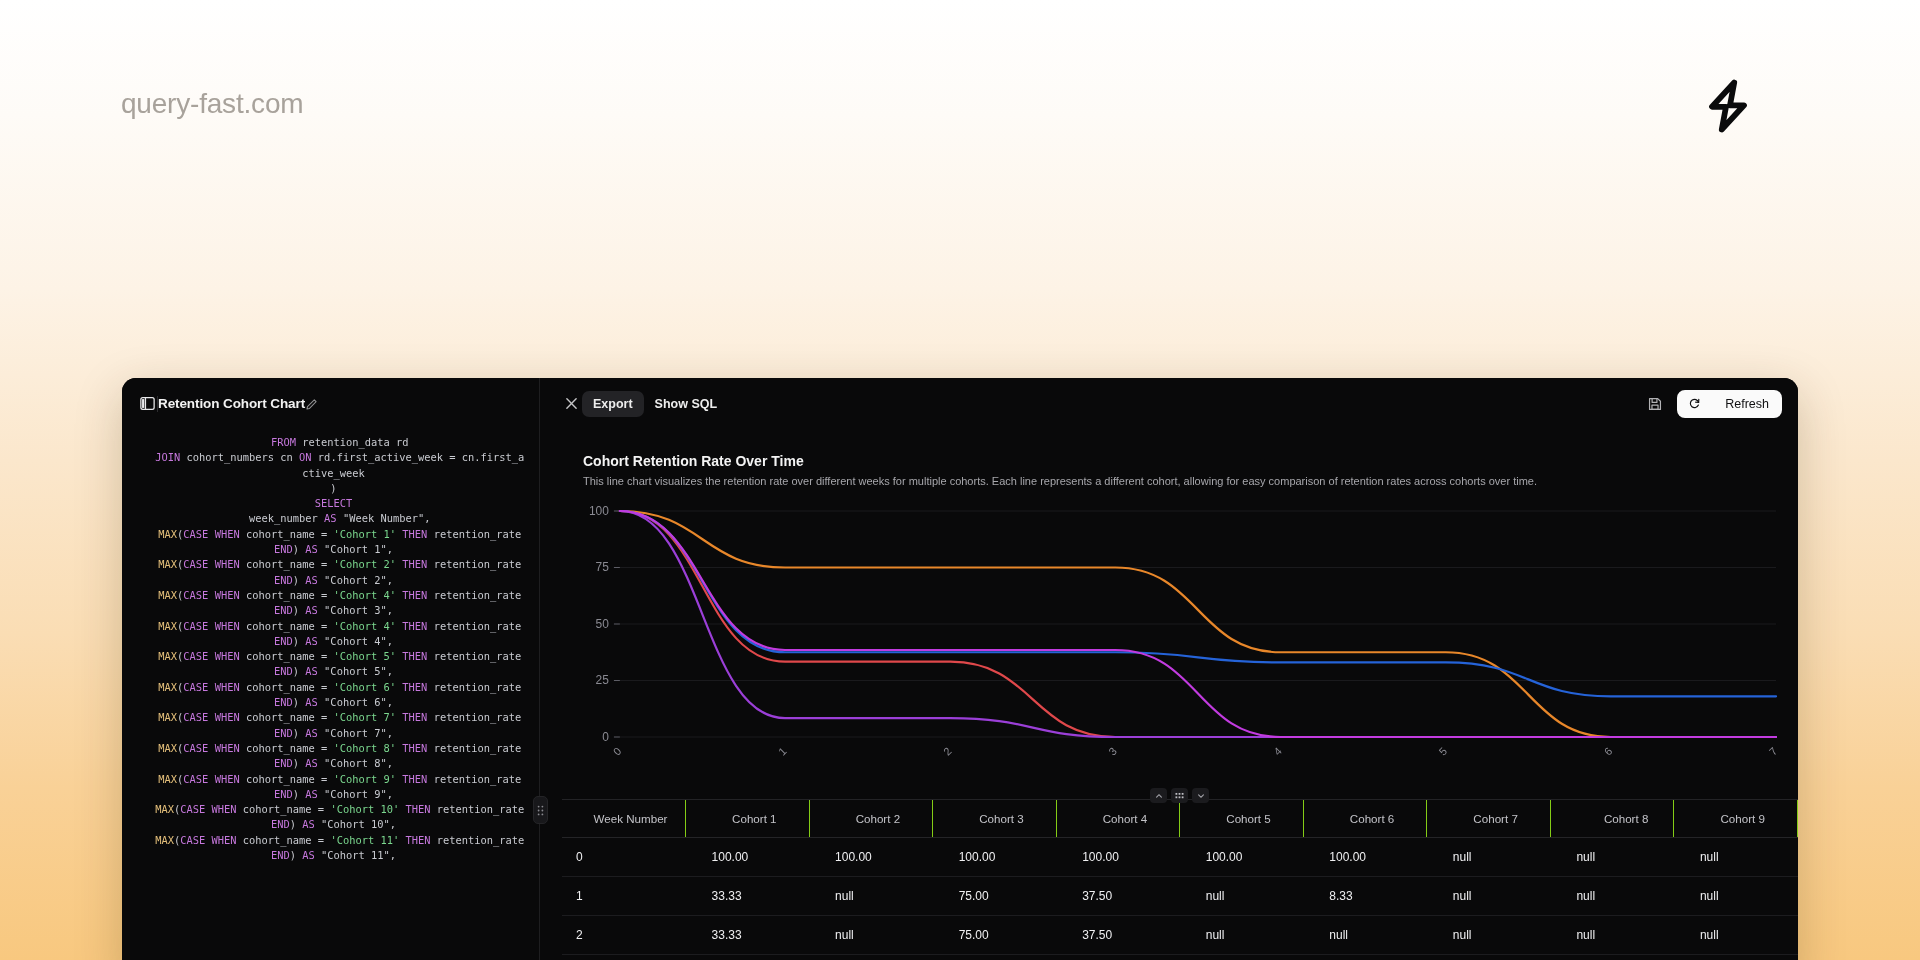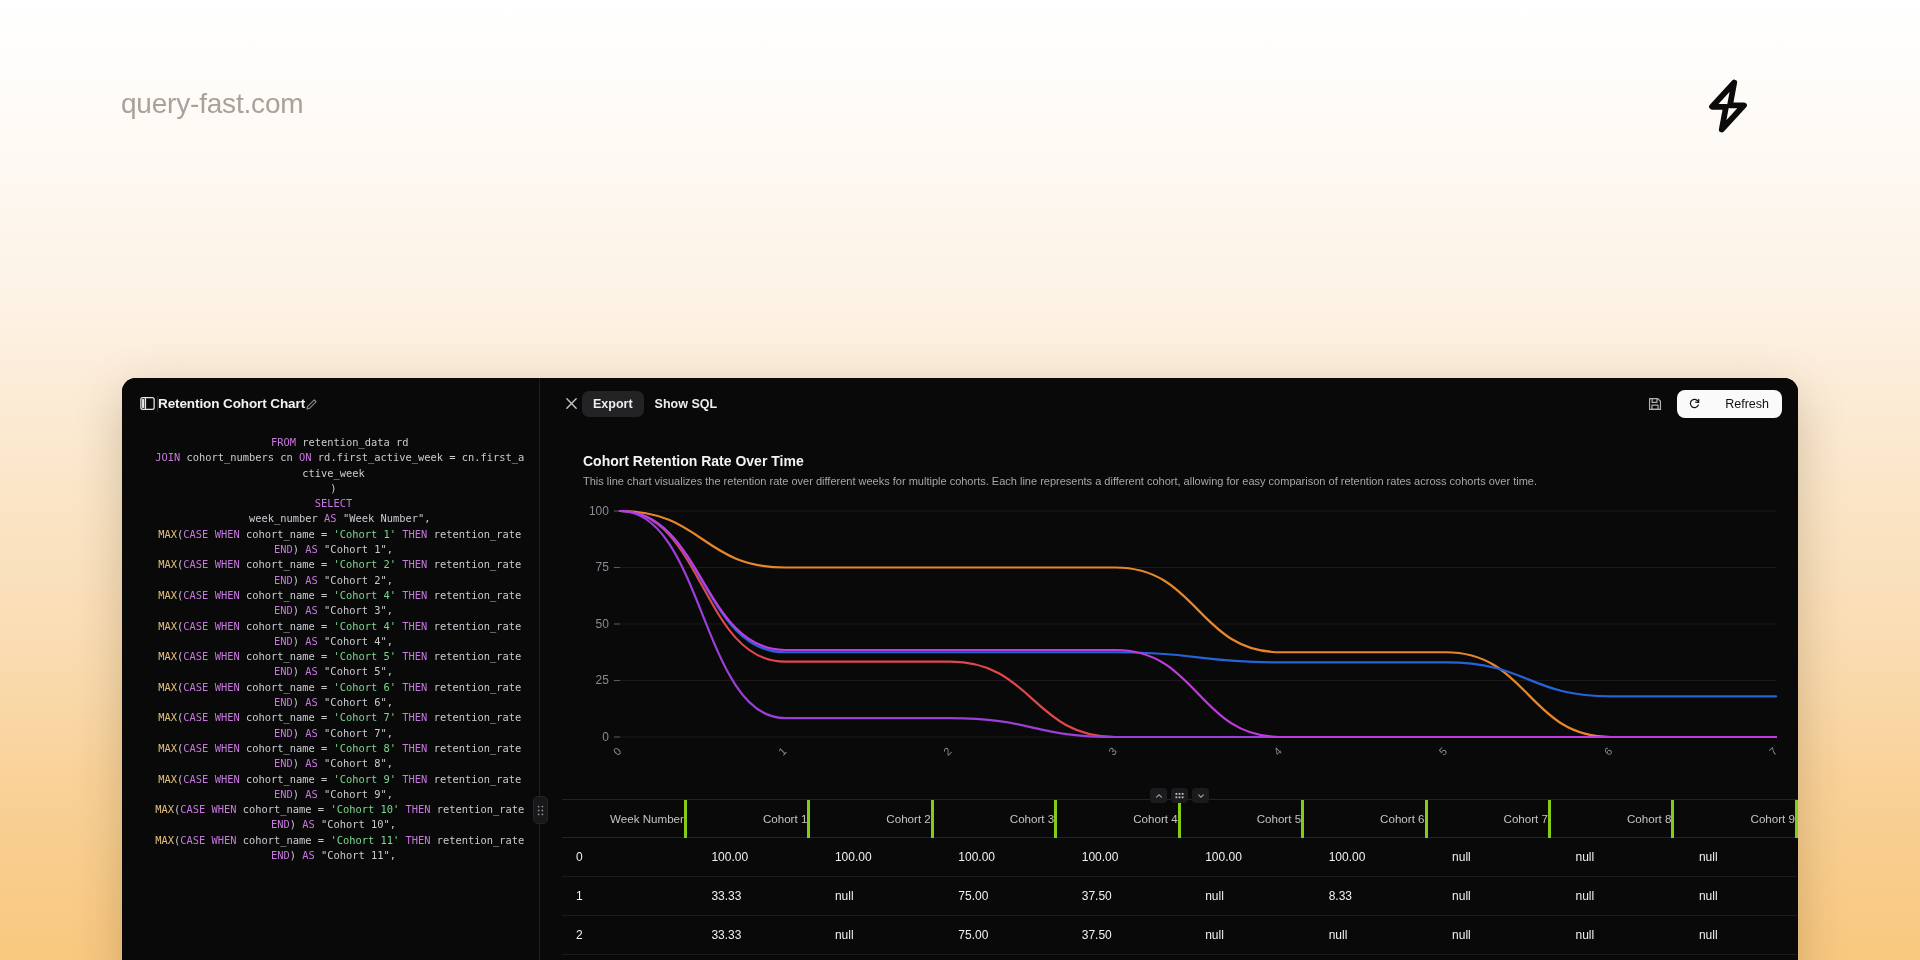--- a/index.html
+++ b/index.html
@@ -95,22 +95,22 @@
   #chart-title { position:absolute; left:43px; top:24px; font-size:14px; font-weight:600; color:#F4F4F4; }
   #chart-desc  { position:absolute; left:43px; top:45px; right:26px; font-size:11px; color:#A7A7AC; line-height:15px;}
   #plot { position:absolute; left:22px; top:70px; right:8px; height:280px; }
   #tablewrap { position:absolute; left:22px; right:0; top:370px; bottom:0; }
   #splitbar { position:absolute; left:0; right:0; top:0; height:1px; background:#232326;}
   #splitctl { position:absolute; left:calc(50% - 30px); top:-11px; display:flex; gap:4px; z-index:4;}
   .sc-btn { width:17px;height:15px;border-radius:4px;background:#1B1B1E;display:flex;align-items:center;justify-content:center;cursor:pointer;}
 
   table { border-collapse:collapse; width:100%; table-layout:fixed; }
   th {
-    font-size:11.6px; font-weight:400; color:#C3C3C8; text-align:right;
-    padding:13px 0 12px 14px; border-bottom:1px solid #242427; border-right:3px solid #84cc16;
+    font-size:11.6px; font-weight:400; color:#C3C3C8; text-align:center;
+    padding:13px 0 12px 14px; border-bottom:1px solid #242427; border-right:1px solid #84cc16;
   }
   td {
     font-size:12px; color:#F0F0F2; padding:12px 0 12px 14px;
     border-bottom:1px solid #1C1C1F;
   }
   td.num { text-align:left; padding-left:26px; }
   tbody tr:first-child td { border-top:none; }
 </style>
 </head>
 <body>

